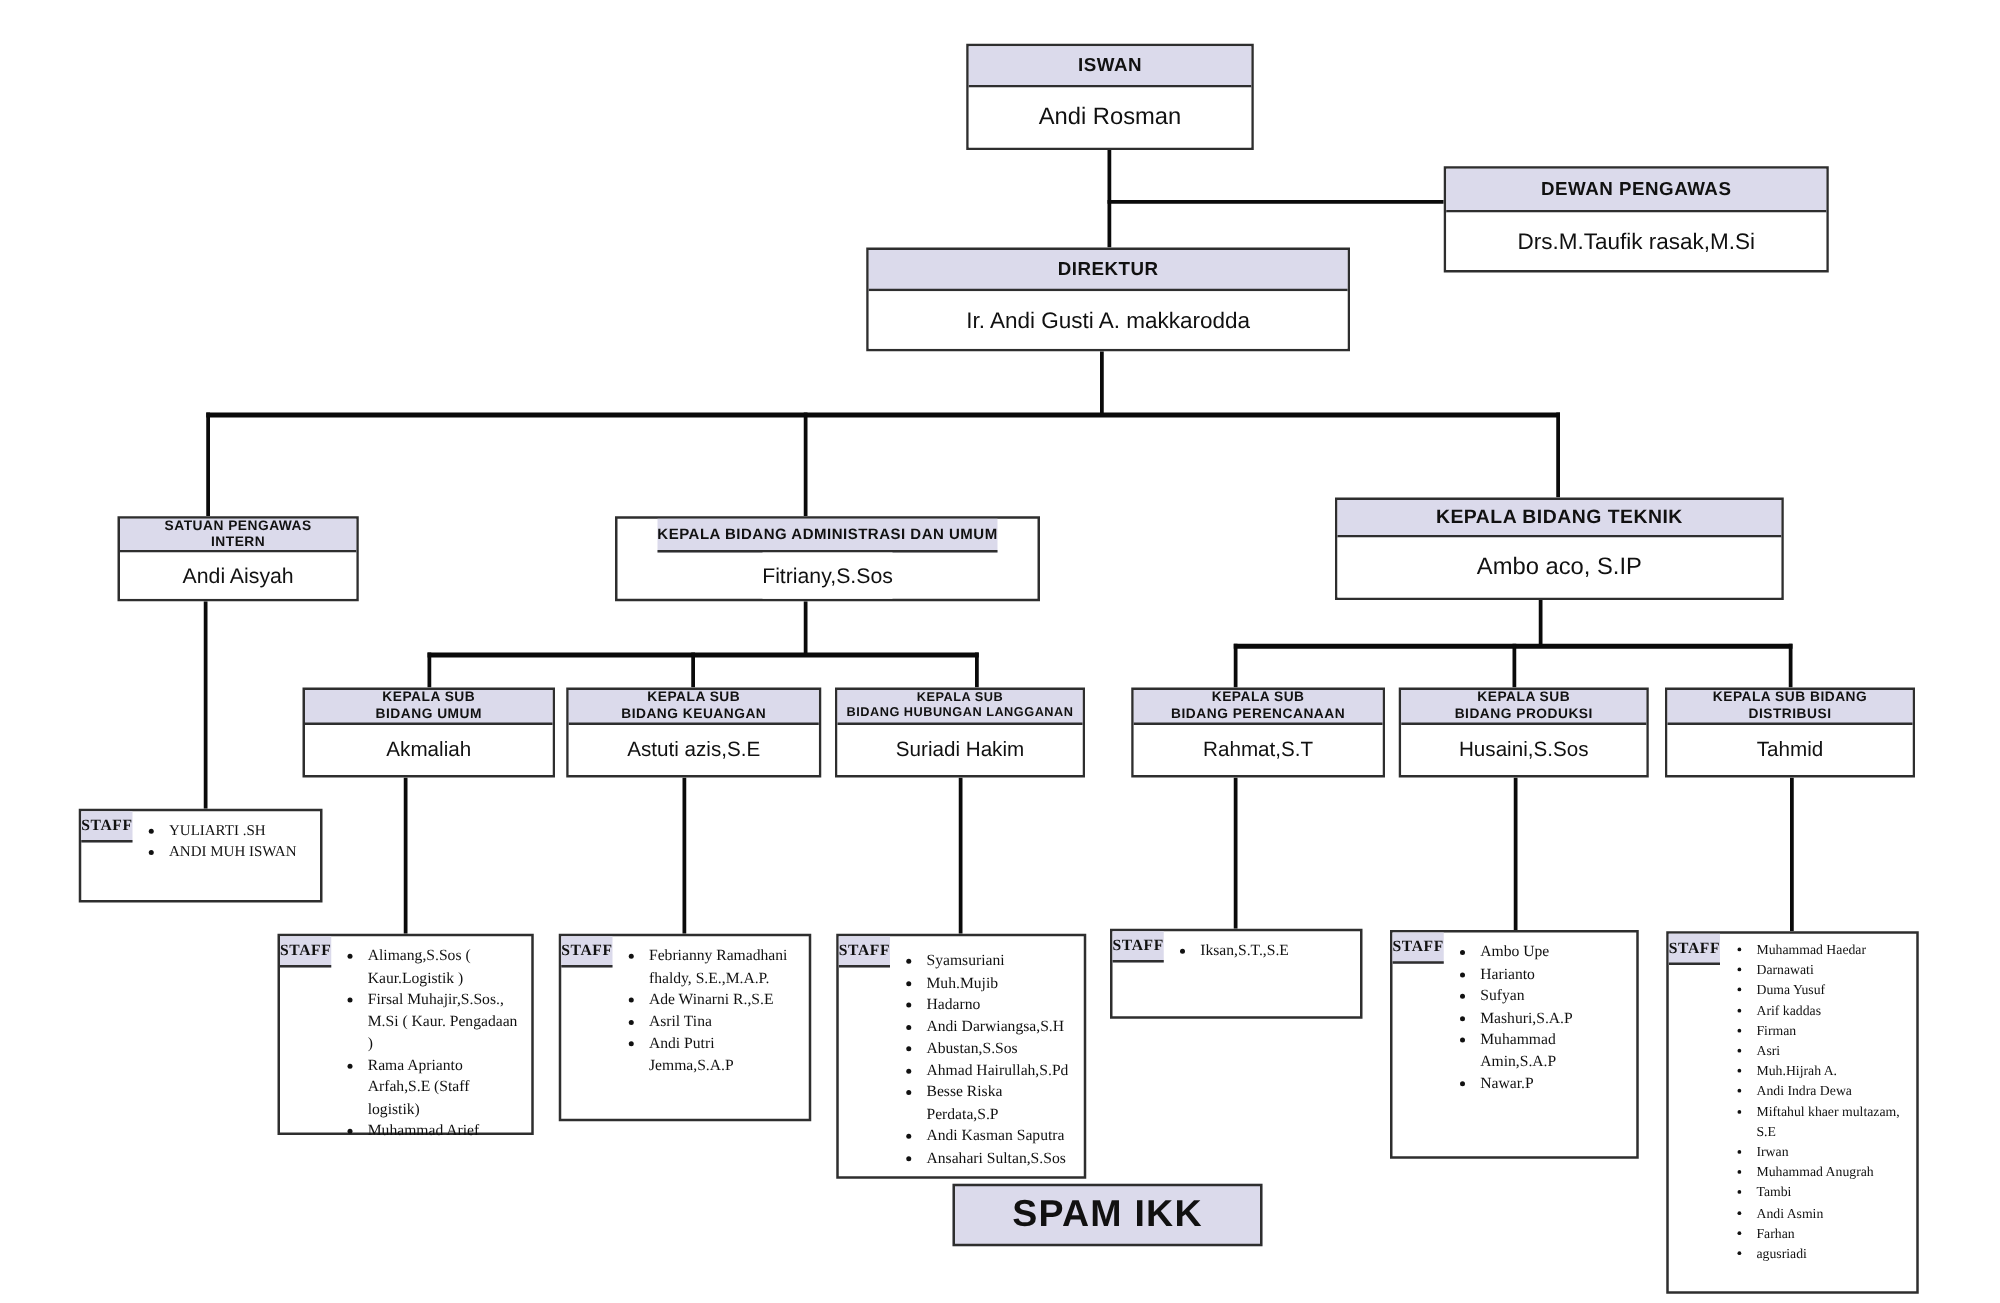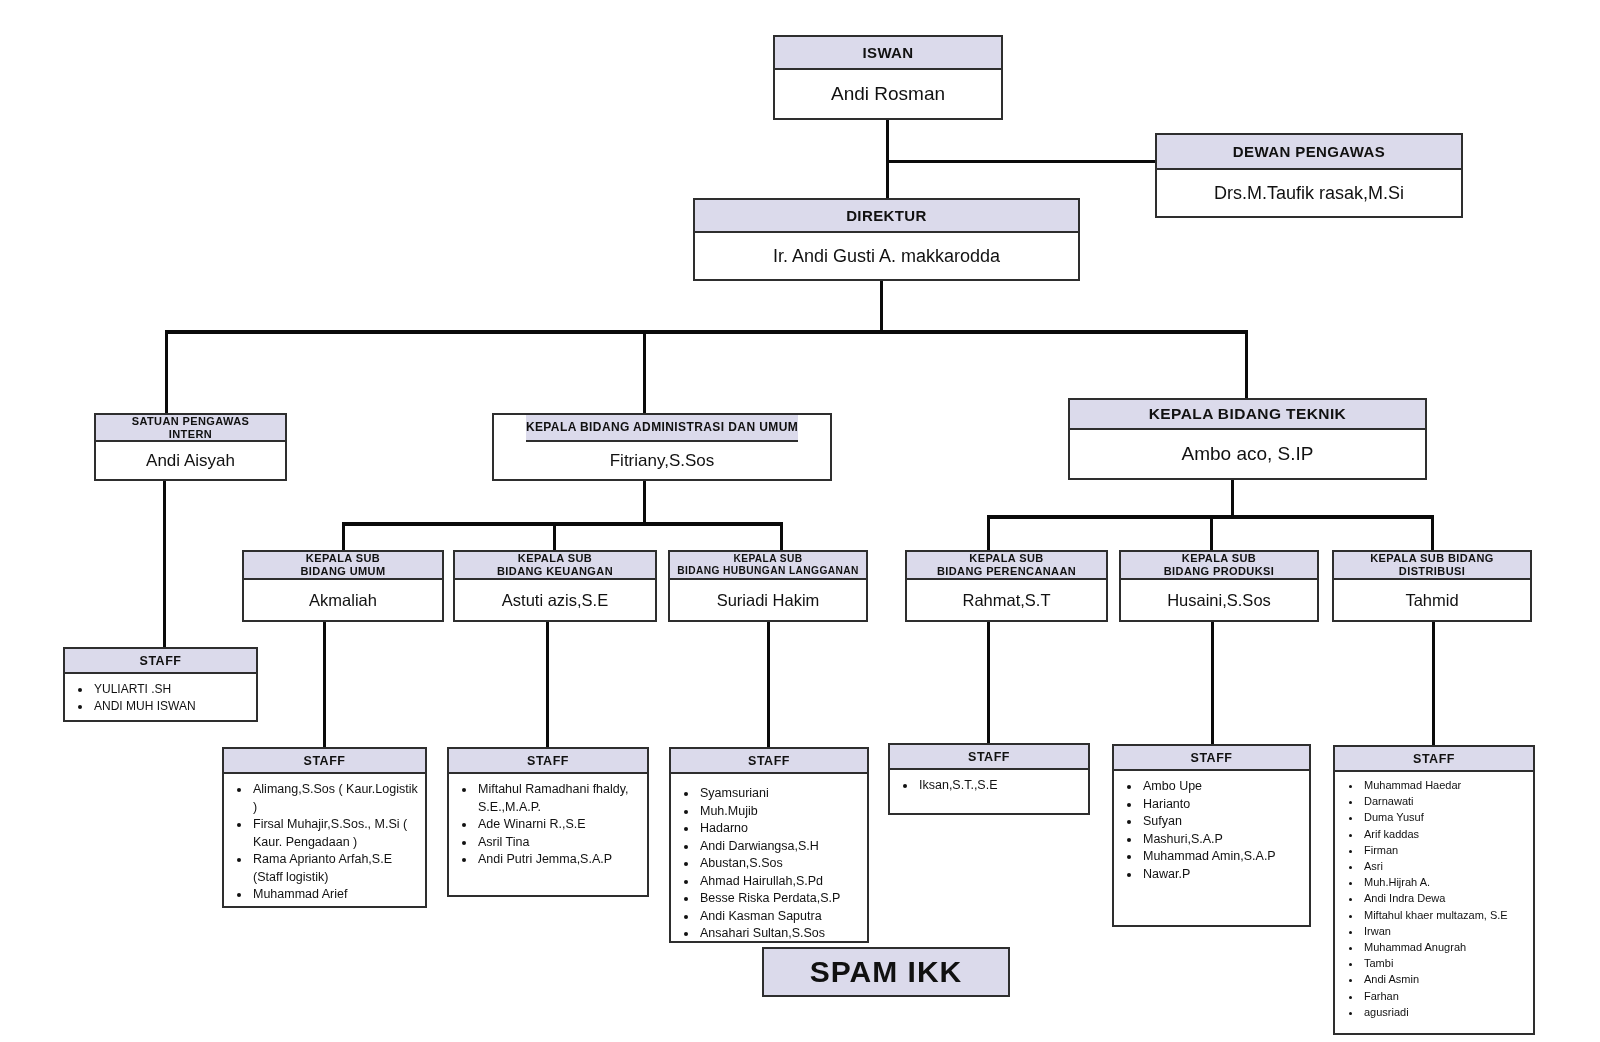--- a/index.html
+++ b/index.html
@@ -16,22 +16,22 @@
   
   .node{position:absolute;display:flex;flex-direction:column;background:#ffffff;
         border:2px solid var(--box-border);}
   .node-title{flex:0 0 auto;display:flex;align-items:center;justify-content:center;text-align:center;
         background:var(--header-fill);border-bottom:2px solid var(--box-border);
         font-weight:bold;letter-spacing:.4px;white-space:pre-line;line-height:1.18;}
   .node-name{flex:1 1 auto;display:flex;align-items:center;justify-content:center;text-align:center;
         background:#ffffff;}
 
   
-  .staff{position:absolute;display:flex;flex-direction:column;background:#ffffff;
-        border:2px solid var(--box-border);}
+  .staff{position:absolute;display:flex;flex-direction:row;background:#ffffff;
+        border:2px solid var(--box-border);font-family:Liberation Serif, serif;}
   .staff-title{flex:0 0 auto;display:flex;align-items:center;justify-content:center;
         background:var(--header-fill);border-bottom:2px solid var(--box-border);
         font-weight:bold;letter-spacing:.5px;font-size:12.5px;}
   .staff-list{list-style:disc;margin:7px 6px 4px 0;padding-left:27px;}
   .staff-list li{padding-left:2px;}
 
   
   .line{position:absolute;background:var(--line-color);}
 
   
@@ -214,21 +214,21 @@
         <li>Alimang,S.Sos ( Kaur.Logistik )</li>
         <li>Firsal Muhajir,S.Sos., M.Si ( Kaur. Pengadaan )</li>
         <li>Rama Aprianto Arfah,S.E (Staff logistik)</li>
         <li>Muhammad Arief</li>
       </ul>
   </div>
 
   <div class="staff" id="staff-keuangan">
     <div class="staff-title">STAFF</div>
     <ul class="staff-list">
-        <li>Miftahul Ramadhani fhaldy, S.E.,M.A.P.</li>
+        <li>Febrianny Ramadhani fhaldy, S.E.,M.A.P.</li>
         <li>Ade Winarni R.,S.E</li>
         <li>Asril Tina</li>
         <li>Andi Putri Jemma,S.A.P</li>
       </ul>
   </div>
 
   <div class="staff" id="staff-hubungan">
     <div class="staff-title">STAFF</div>
     <ul class="staff-list">
         <li>Syamsuriani</li>

